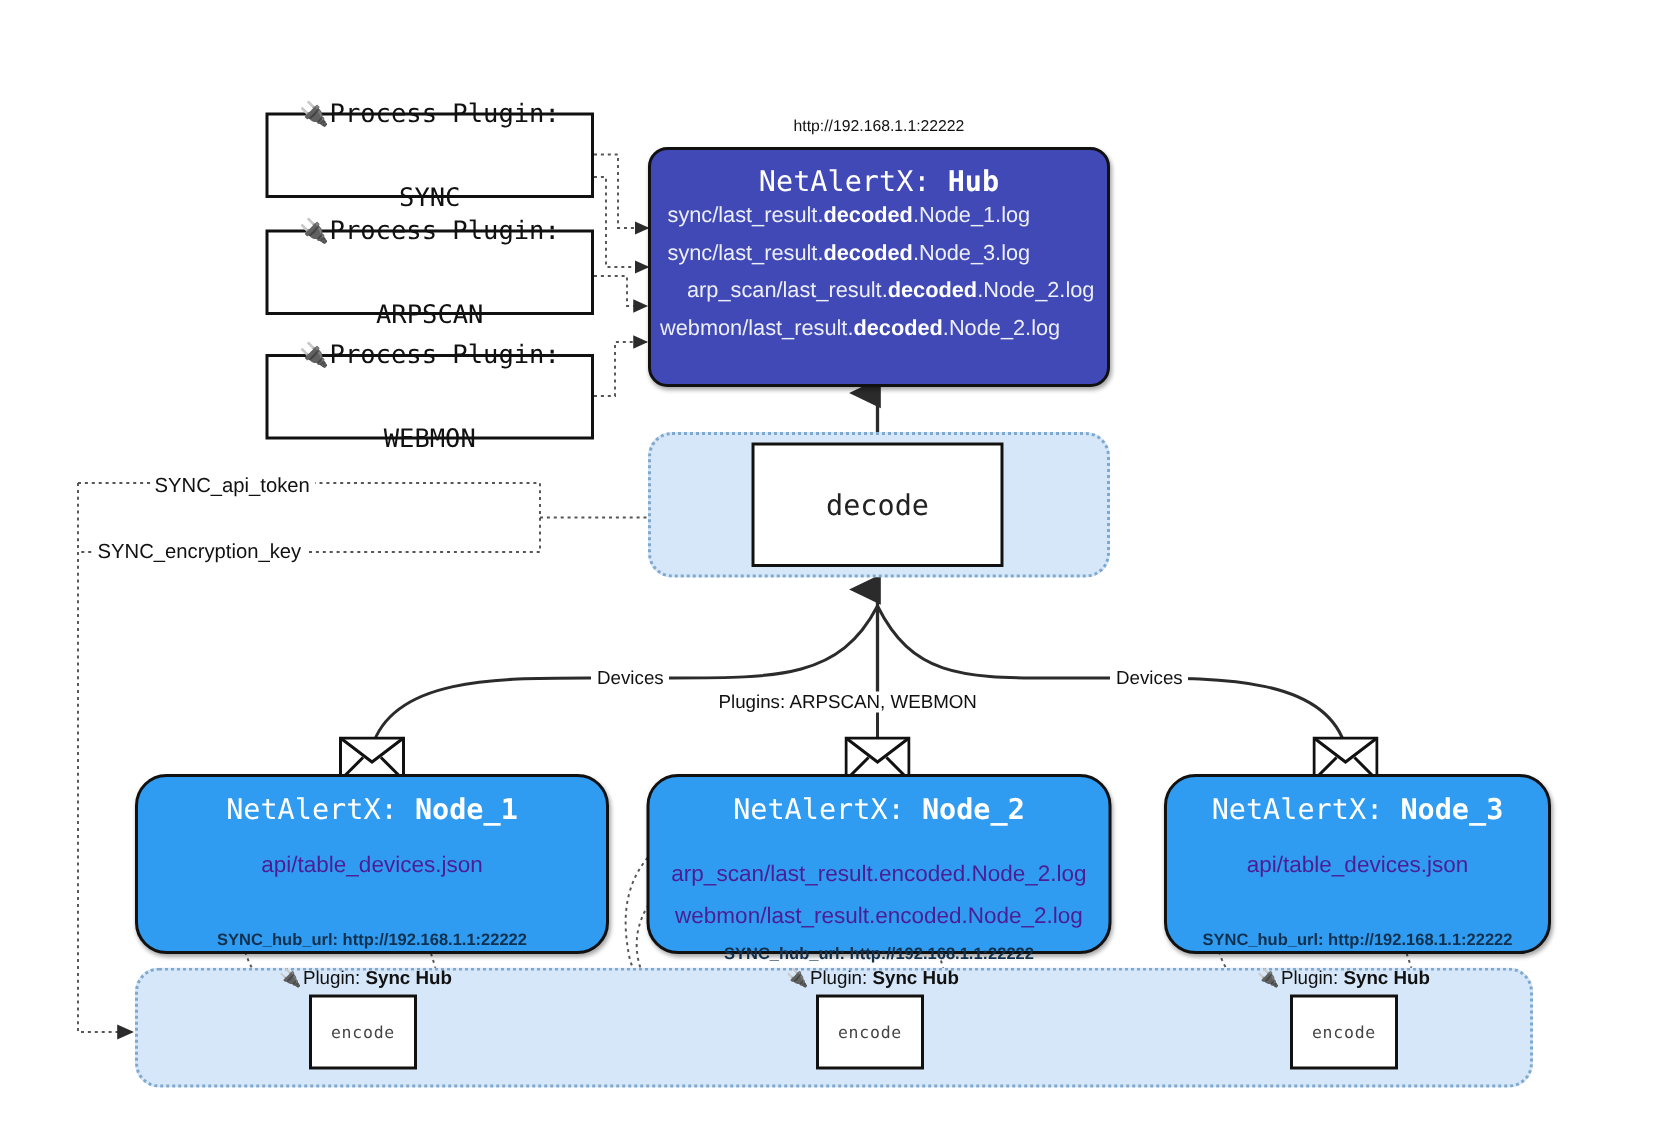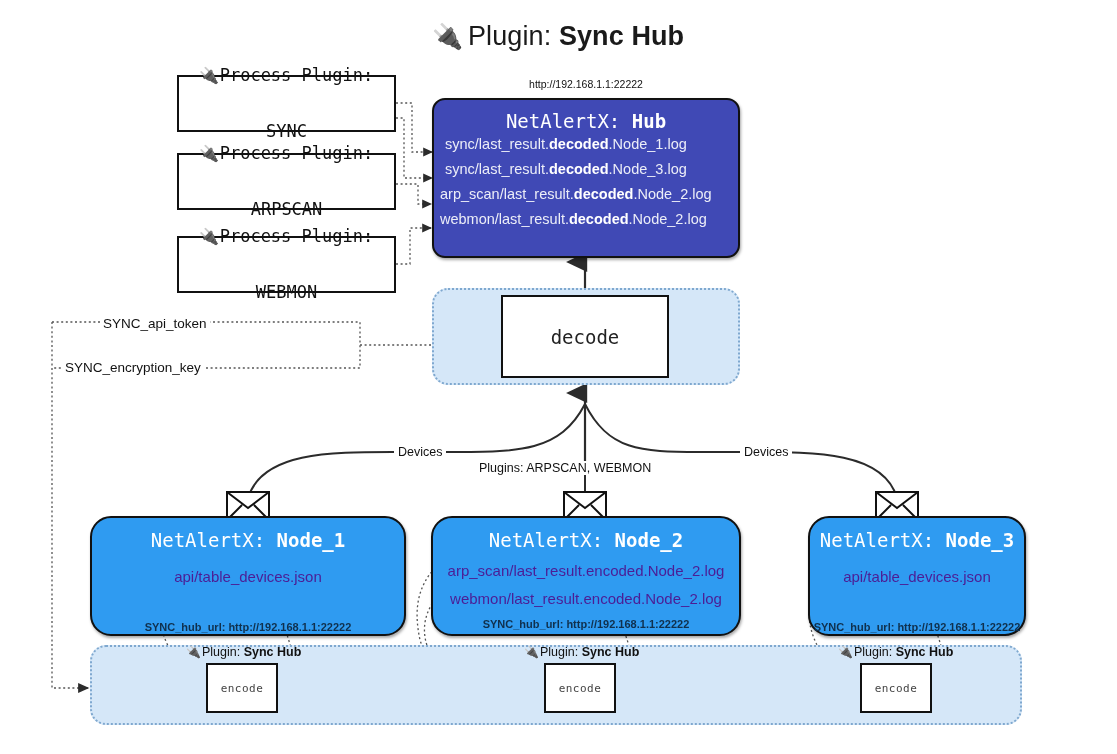--- a/index.html
+++ b/index.html
@@ -62,23 +62,20 @@
   .keylbl{position:absolute;font-size:13.5px;color:#111;background:#fff;
           padding:0 3px;white-space:nowrap;}
 
   .env{position:absolute;width:44px;height:30px;}
 </style>
 </head>
 <body>
 
 <div id="canvas">
 
-  <div class="title">
-    <span class="plug">🔌</span><span>Plugin: </span><span class="strong">Sync Hub</span>
-  </div>
 
   <svg class="layer" viewBox="0 0 1117 754">
     <defs>
       <marker id="ah" markerWidth="9" markerHeight="9" refX="7.6" refY="4.5" orient="auto">
         <path d="M0,0.6 L8.6,4.5 L0,8.4 Z" fill="#2b2b2b"></path>
       </marker>
       <marker id="ahs" markerWidth="8" markerHeight="8" refX="6.8" refY="4" orient="auto">
         <path d="M0,0.6 L7.6,4 L0,7.4 Z" fill="#2b2b2b"></path>
       </marker>
       <marker id="ahbig" markerWidth="10" markerHeight="10" refX="5" refY="8.6" orient="auto">
@@ -136,21 +133,21 @@
     <div class="l1"><span class="plug">🔌</span><span>Process Plugin:</span></div>
     <div class="l2">WEBMON</div>
   </div>
 
   <div class="urlcap" style="left:455px;top:78px;width:262px;">http://192.168.1.1:22222</div>
 
   <div class="box hub" style="left:432px;top:98px;width:308px;height:160px;">
     <div class="hdr"><span>NetAlertX: </span><b>Hub</b></div>
     <div class="ln"><span>sync/last_result.</span><b>decoded</b><span>.Node_1.log</span></div>
     <div class="ln"><span>sync/last_result.</span><b>decoded</b><span>.Node_3.log</span></div>
-    <div class="ln" style="padding-left:6px;"><span>arp_scan/last_result.</span><b>decoded</b><span>.Node_2.log</span></div>
+    <div class="ln" style="padding-left:24px;"><span>arp_scan/last_result.</span><b>decoded</b><span>.Node_2.log</span></div>
     <div class="ln" style="padding-left:6px;"><span>webmon/last_result.</span><b>decoded</b><span>.Node_2.log</span></div>
   </div>
 
   <div class="lightzone" style="left:432px;top:288px;width:308px;height:97px;"></div>
   <div class="decode" style="left:501px;top:295px;width:168px;height:83px;">decode</div>
 
   <div class="keylbl" style="left:100px;top:316px;">SYNC_api_token</div>
   <div class="keylbl" style="left:62px;top:360px;">SYNC_encryption_key</div>
 
   <div class="edgelbl" style="left:394px;top:445px;">Devices</div>
@@ -171,26 +168,26 @@
   </svg>
 
   <div class="node" style="left:90px;top:516px;width:316px;height:120px;">
     <div class="hdr"><span>NetAlertX: </span><b>Node_1</b></div>
     <div class="ln" style="margin-top:12px;">api/table_devices.json</div>
     <div class="cfg" style="margin-top:30px;">SYNC_hub_url: http://192.168.1.1:22222</div>
   </div>
 
   <div class="node" style="left:431px;top:516px;width:310px;height:120px;">
     <div class="hdr"><span>NetAlertX: </span><b>Node_2</b></div>
-    <div class="ln" style="margin-top:6px;">arp_scan/last_result.encoded.Node_2.log</div>
+    <div class="ln" style="margin-top:18px;">arp_scan/last_result.encoded.Node_2.log</div>
     <div class="ln">webmon/last_result.encoded.Node_2.log</div>
     <div class="cfg" style="margin-top:5px;">SYNC_hub_url: http://192.168.1.1:22222</div>
   </div>
 
-  <div class="node" style="left:808px;top:516px;width:218px;height:120px;">
+  <div class="node" style="left:776px;top:516px;width:258px;height:120px;">
     <div class="hdr"><span>NetAlertX: </span><b>Node_3</b></div>
     <div class="ln" style="margin-top:12px;">api/table_devices.json</div>
     <div class="cfg" style="margin-top:30px;">SYNC_hub_url: http://192.168.1.1:22222</div>
   </div>
 
   <div class="lightzone" style="left:90px;top:645px;width:932px;height:80px;"></div>
 
   <div class="enclbl" style="left:186px;top:645px;">
     <span class="plug">🔌</span><span>Plugin: </span><b>Sync Hub</b>
   </div>

